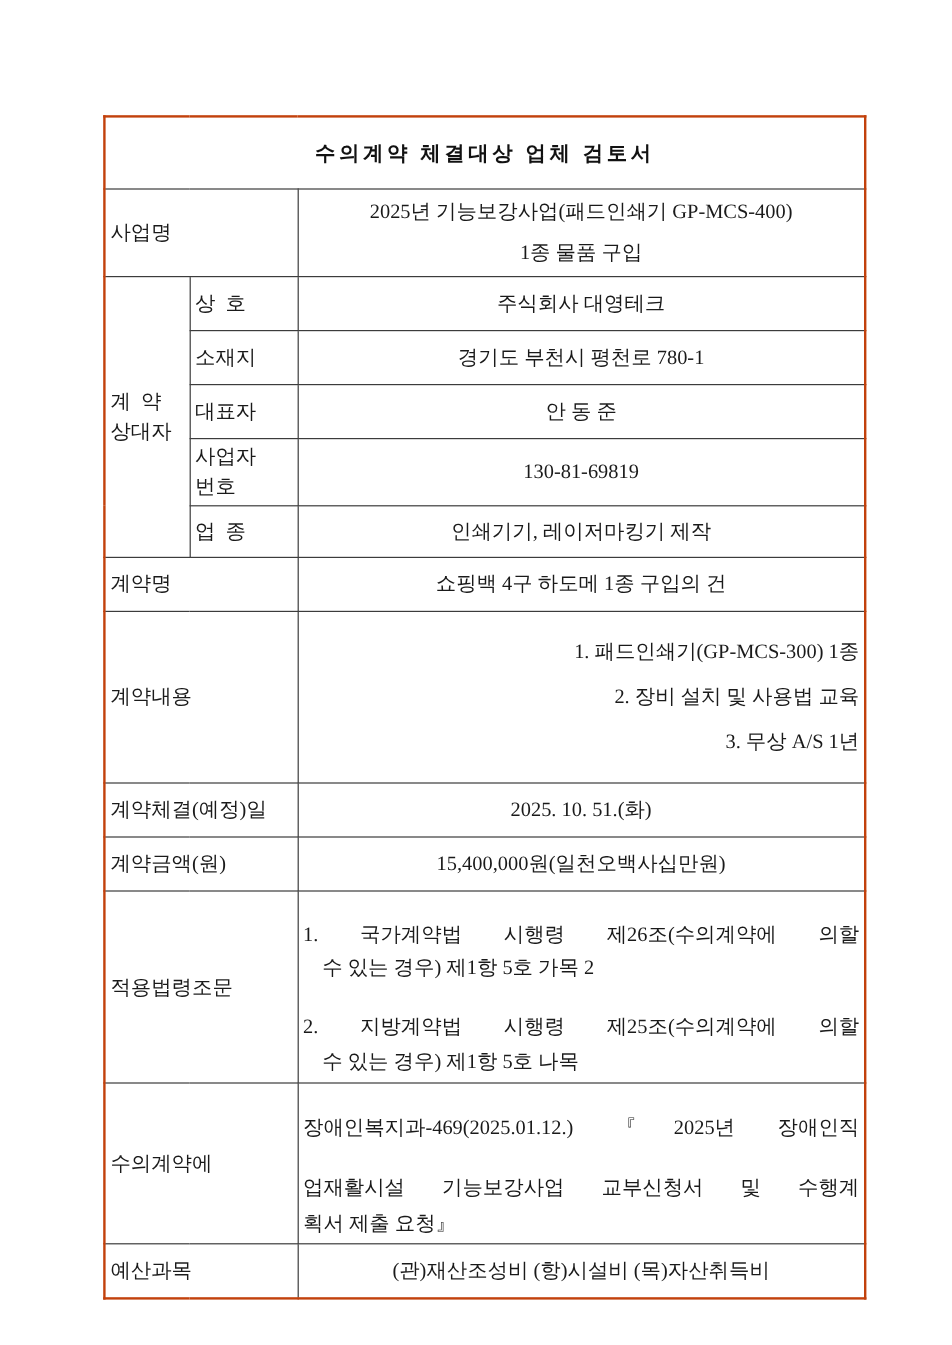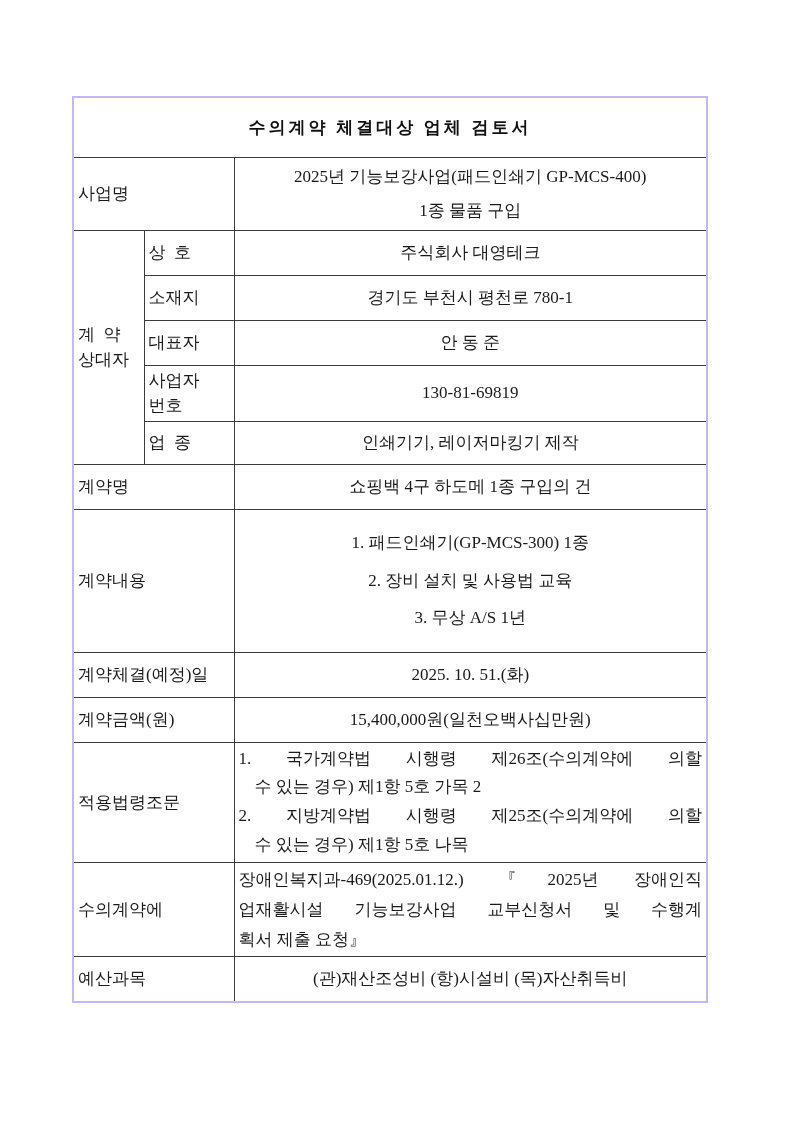--- a/index.html
+++ b/index.html
@@ -16,26 +16,26 @@
   }
   .sheet {
     position: absolute;
     left: 0; top: 0;
     width: 793px;
     height: 1121px;
     background: #ffffff;
   }
   table.doc {
     position: absolute;
-    left: 72px;
+    left: 86px;
     top: 96px;
     width: 634px;
     border-collapse: collapse;
     table-layout: fixed;
-    border: 2px solid #c4b5fd;
+    border: 2px solid #c2410c;
   }
   table.doc td {
     border: 1px solid #3c3c3c;
     vertical-align: middle;
     font-size: 17px;
     padding: 2px 4px;
     overflow: hidden;
   }
   td.title-cell {
     border-bottom: 2px solid #000000;
@@ -53,21 +53,21 @@
     line-height: 1.5;
     padding: 2px 2px;
   }
   td.val {
     text-align: center;
     white-space: pre-line;
     word-break: keep-all;
     line-height: 2.0;
   }
   td.val-left {
-    text-align: center;
+    text-align: right;
     white-space: pre-line;
     word-break: keep-all;
     padding-left: 14px;
     line-height: 2.2;
     margin-left: 12px;
   }
   td.val-law {
     text-align: left;
     vertical-align: middle;
     padding: 6px 10px 6px 8px;
@@ -75,20 +75,21 @@
   }
   td.val-basis {
     text-align: left;
     vertical-align: middle;
     padding: 4px 10px;
     line-height: 1.75;
   }
   .jline {
     text-align: justify;
     text-align-last: justify;
+    margin-top: 20px;
   }
   .law-cont {
     padding-left: 16px;
   }
 </style>
 </head>
 <body>
 
 <div class="sheet">
   <table class="doc">

